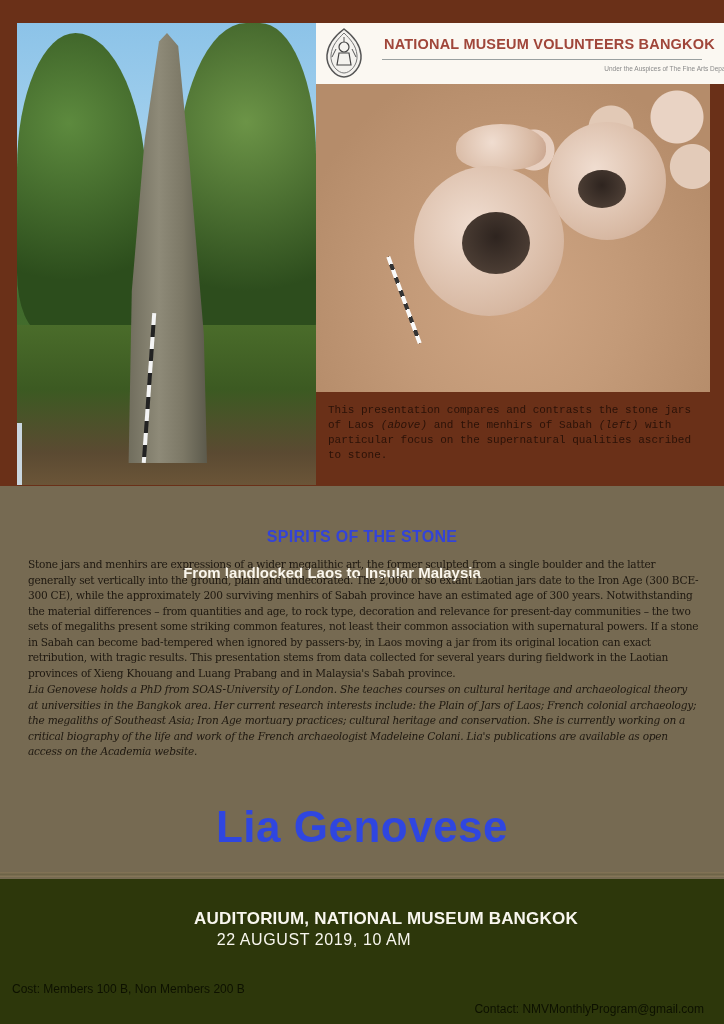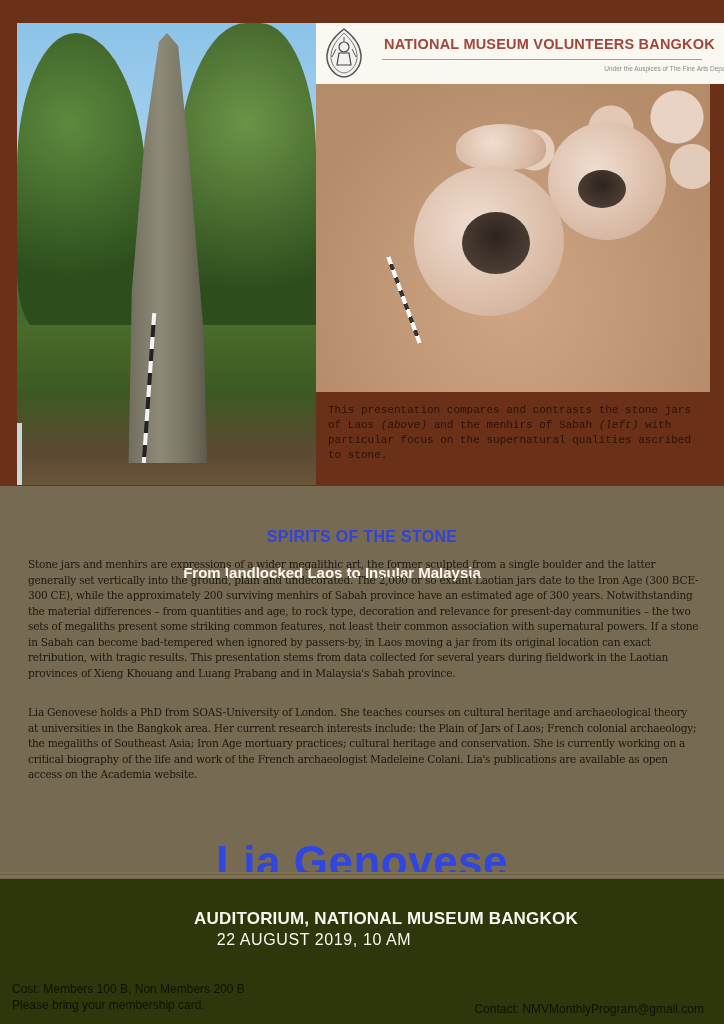--- a/index.html
+++ b/index.html
@@ -50,22 +50,22 @@
   .photo-right .rod { position: absolute; left: 86px; top: 170px; width: 4px; height: 92px;
     background: repeating-linear-gradient(180deg, #fafafa 0 8px, #333 8px 14px); transform: rotate(-20deg); }
 
   .caption { position: absolute; left: 328px; top: 403px; width: 380px; font-size: 11px; line-height: 15px; color: #2b1208; font-family: Liberation Mono, monospace; }
 
   
   .talk-title { position: absolute; left: 0; top: 496px; width: 724px; text-align: center; font-size: 16px; font-weight: bold; color: #3343d8; letter-spacing: 0.3px; margin-top: 32px; }
   .talk-subtitle { position: absolute; left: 0; top: 520px; width: 664px; text-align: center; font-size: 15px; font-weight: bold; color: #faf6ec; margin-top: 44px; }
   .abstract, .bio { position: absolute; left: 28px; width: 672px; font-family: "DejaVu Serif", serif; font-size: 10.6px; line-height: 15.5px; color: #1e1810; letter-spacing: -0.25px; }
   .abstract { top: 557px; }
-  .bio { top: 705px; }
-  .speaker-name { position: absolute; left: 0; top: 802px; width: 724px; text-align: center; font-size: 44px; font-weight: bold; color: #2f46e0; letter-spacing: 0.5px; margin-top: 35px; }
+  .bio { top: 682px; font-style: italic; }
+  .speaker-name { position: absolute; left: 0; top: 802px; width: 724px; text-align: center; font-size: 44px; font-weight: bold; color: #2f46e0; letter-spacing: 0.5px; }
 
   .mid-rule { position: absolute; left: 0; top: 872px; width: 724px; height: 5px; background: linear-gradient(180deg, #857558, #6e6448, #8a7a5c); }
 
   
   .footer { position: absolute; left: 0; top: 879px; width: 724px; height: 145px; background: #2d370b; }
   .venue { position: absolute; left: 0; top: 30px; width: 724px; text-align: center; font-size: 17px; font-weight: bold; color: #f8f6ee; letter-spacing: 0.2px; margin-left: 24px; }
   .date { position: absolute; left: 0; top: 52px; width: 628px; text-align: center; font-size: 16px; color: #f8f6ee; letter-spacing: 0.6px; }
   .cost { position: absolute; left: 12px; top: 102px; font-size: 12px; line-height: 16px; color: #0d1100; }
   .contact { position: absolute; right: 20px; top: 123px; font-size: 12px; color: #0d1100; }
 </style>
@@ -118,16 +118,15 @@
 <div class="bio">Lia Genovese holds a PhD from SOAS-University of London. She teaches courses on cultural heritage and archaeological theory at universities in the Bangkok area. Her current research interests include: the Plain of Jars of Laos; French colonial archaeology; the megaliths of Southeast Asia; Iron Age mortuary practices; cultural heritage and conservation. She is currently working on a critical biography of the life and work of the French archaeologist Madeleine Colani. Lia's publications are available as open access on the Academia website.</div>
 <div class="speaker-name">Lia Genovese</div>
 
 <div class="mid-rule"></div>
 
 <div class="footer">
   <div class="venue">AUDITORIUM, NATIONAL MUSEUM BANGKOK</div>
   <div class="date">22 AUGUST 2019, 10 AM</div>
   <div class="cost">
     <div>Cost: Members 100 B, Non Members 200 B</div>
-    <div>Please bring your membership card.</div>
   </div>
   <div class="contact">Contact: NMVMonthlyProgram@gmail.com</div>
 </div>
 
 </body></html>

